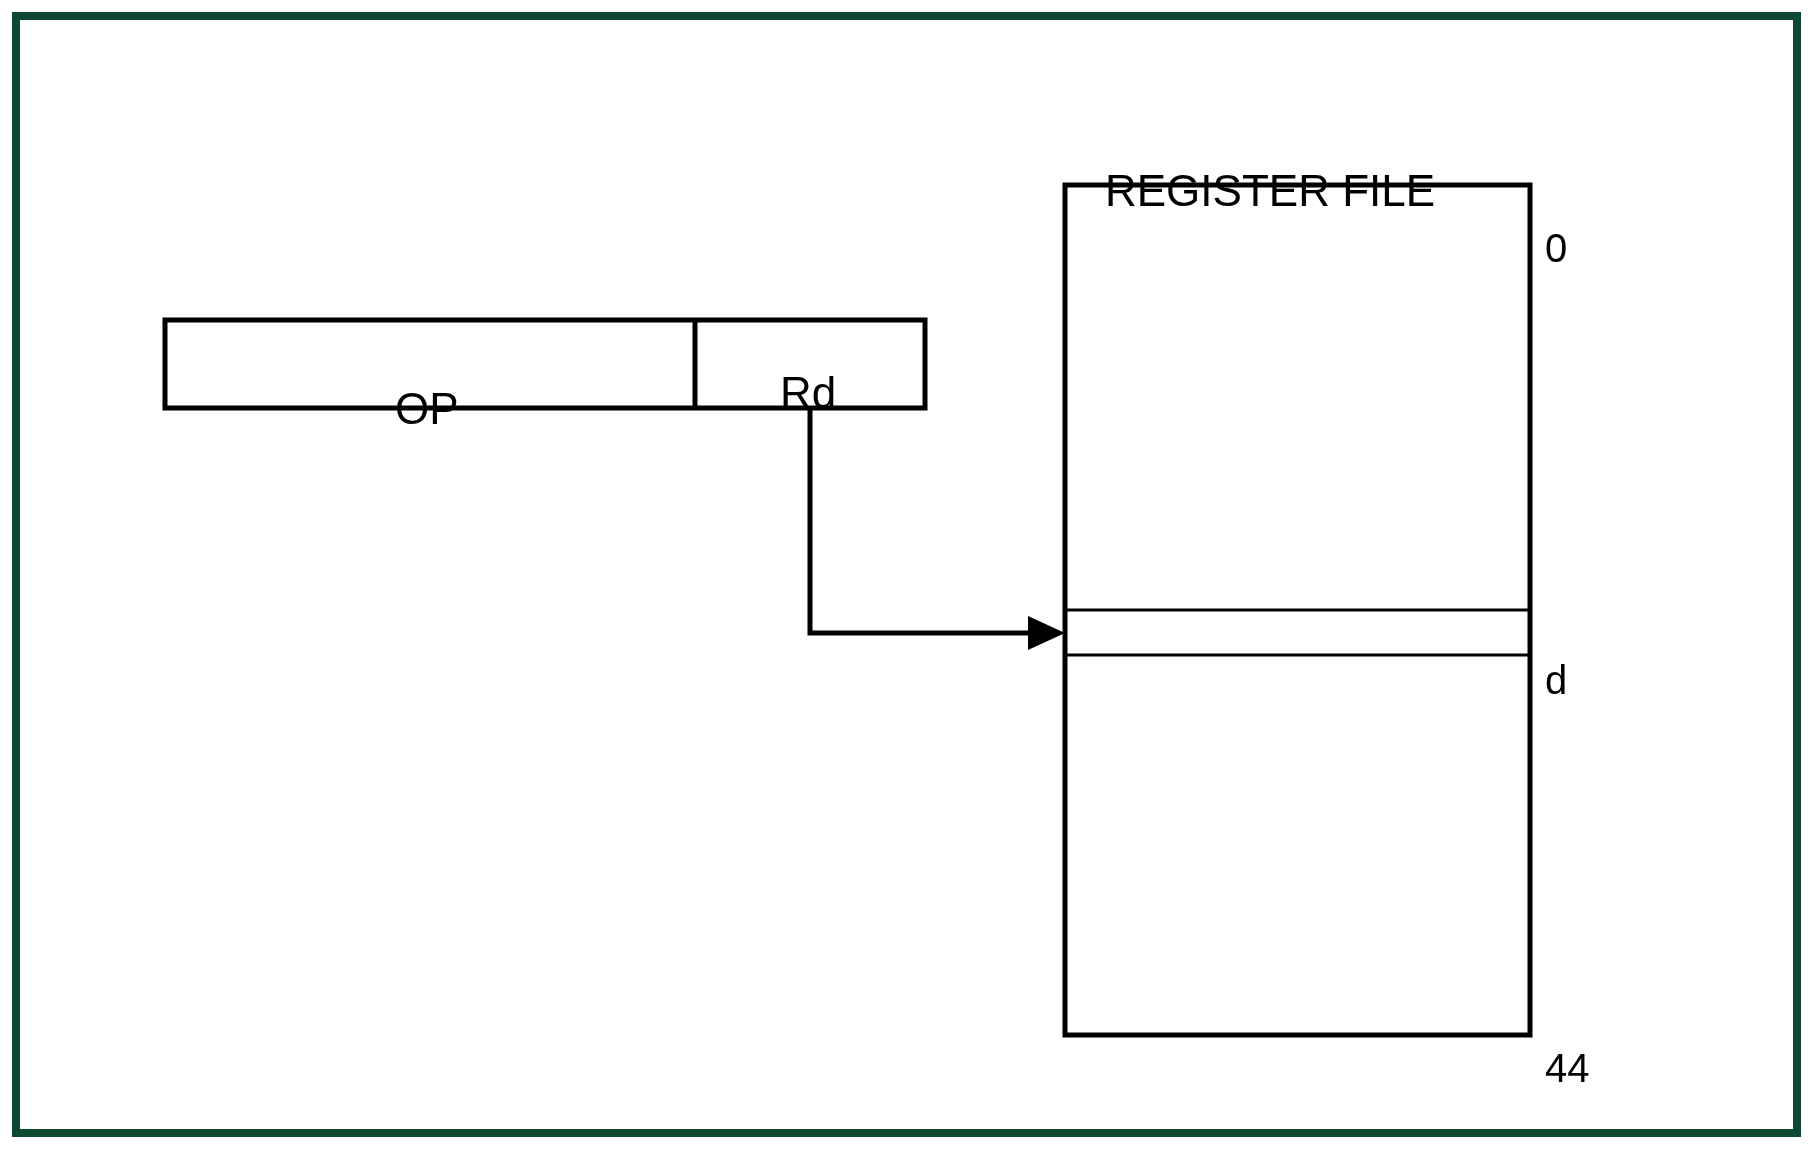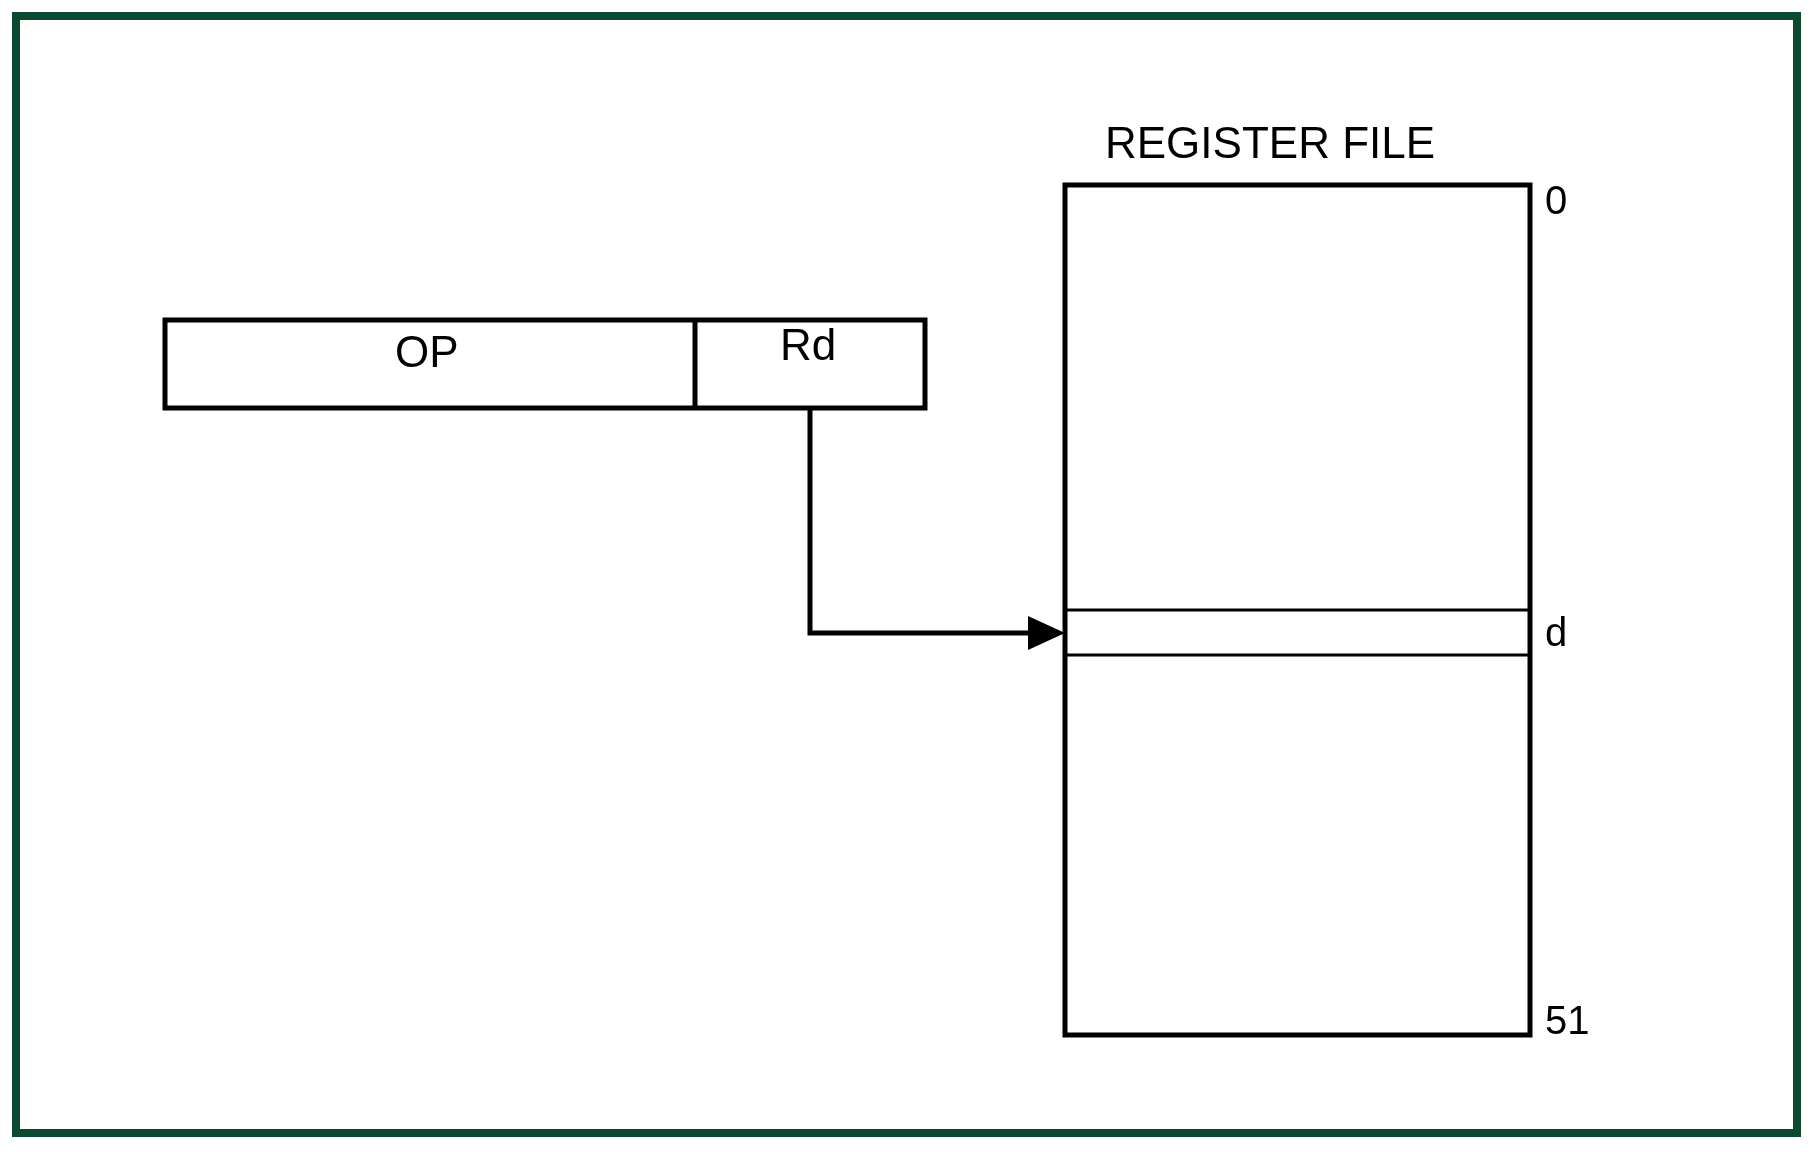--- a/index.html
+++ b/index.html
@@ -17,20 +17,21 @@
     width: 1789px;
     height: 1125px;
     border: 8px solid #0d4830;
     box-sizing: border-box;
   }
   .label {
     position: absolute;
     font-size: 40px;
     color: #000;
     white-space: nowrap;
+    margin-top: 48px;
   }
   .big-label {
     font-size: 44px;
   }
   svg {
     position: absolute;
     left: 0;
     top: 0;
   }
 </style>
@@ -50,18 +51,18 @@
   <line x1="1067" y1="610" x2="1528" y2="610" stroke="#000" stroke-width="3"></line>
   <line x1="1067" y1="655" x2="1528" y2="655" stroke="#000" stroke-width="3"></line>
 
   <path d="M 810 408 L 810 633 L 1040 633" fill="none" stroke="#000" stroke-width="5"></path>
 
   <polygon points="1065,633 1028,616 1028,650" fill="#000"></polygon>
 </svg>
 
 <div class="label big-label" style="left:1105px; top:118px;">REGISTER FILE</div>
 
-<div class="label big-label" style="left:395px; top:327px;">OP</div>
+<div class="label big-label" style="left:395px; top:336px;">OP</div>
 <div class="label big-label" style="left:780px; top:320px;">Rd</div>
 
 <div class="label" style="left:1545px; top:178px;">0</div>
 <div class="label" style="left:1545px; top:610px;">d</div>
-<div class="label" style="left:1545px; top:998px;">51</div>
+<div class="label" style="left:1545px; top:998px;">44</div>
 
 </body></html>

